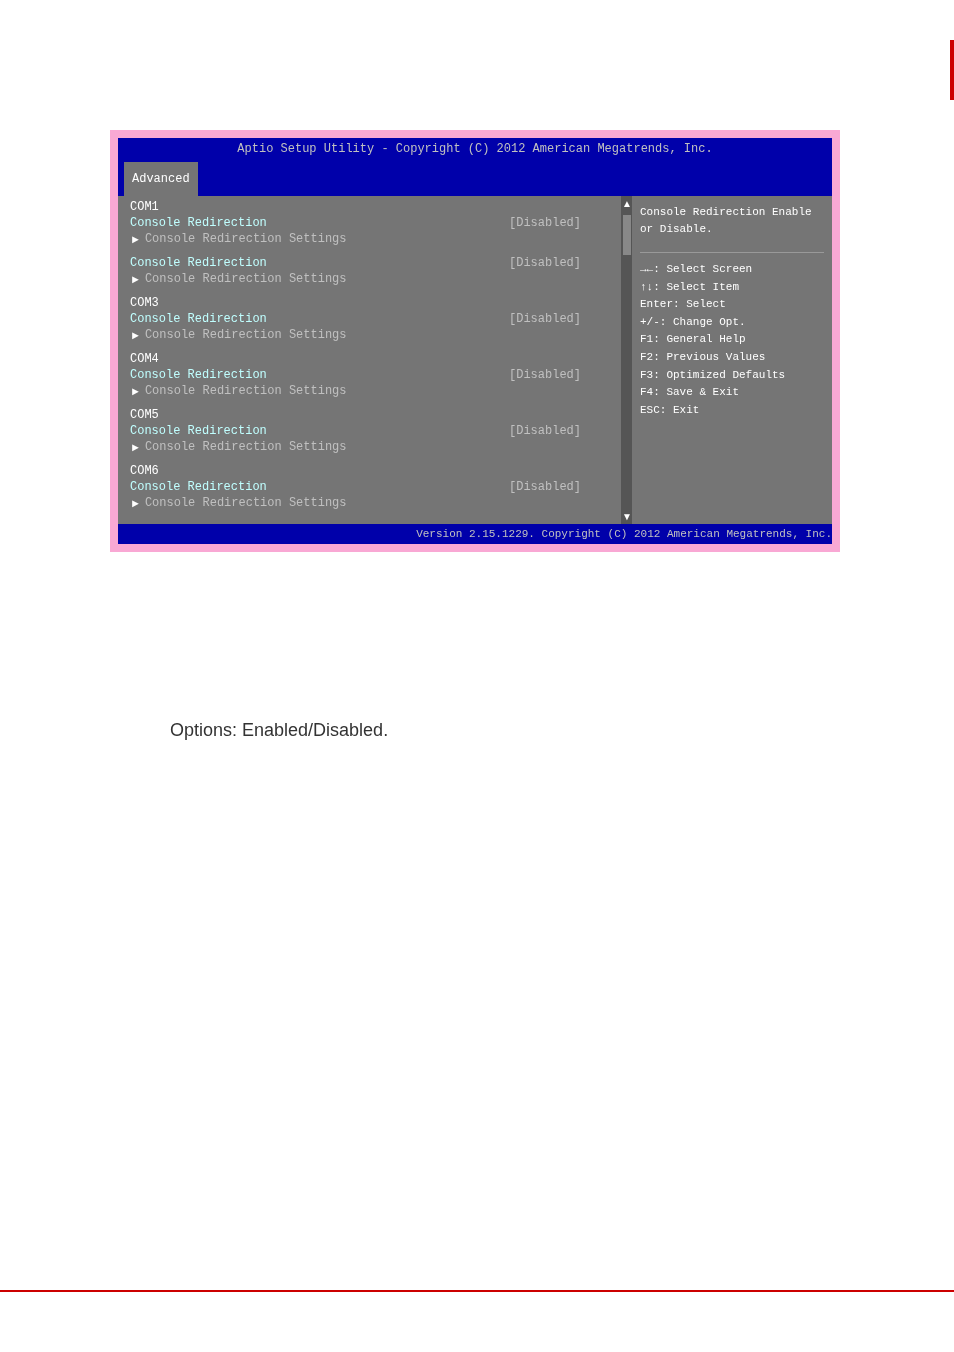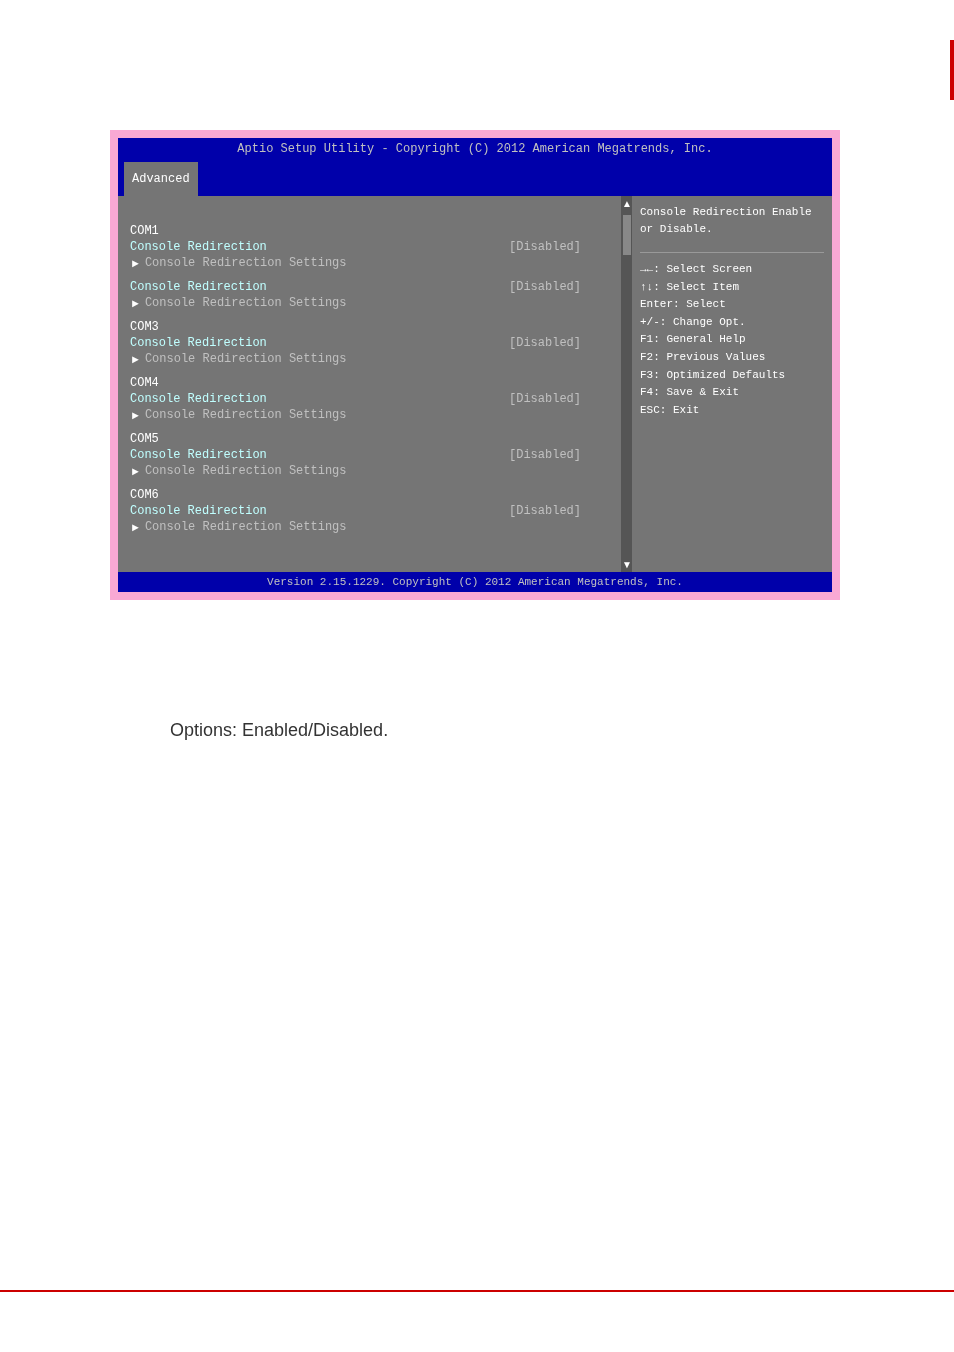--- a/index.html
+++ b/index.html
@@ -62,21 +62,21 @@
 
     
     .bios-main {
       display: flex;
       width: 100%;
     }
 
     
     .bios-left {
       flex: 1;
-      padding: 28px 12px;
+      padding: 4px 12px;
       background: #757575;
       border-right: 1px solid #555;
     }
 
     .bios-right-help {
       border-bottom: 1px solid #999;
       margin-bottom: 8px;
       padding-bottom: 15px;
       line-height: 1.5;
     }
@@ -164,21 +164,21 @@
       background: #888;
       margin-top: 4px;
     }
 
     
     .bios-bottom-bar {
       background: #0000aa;
       color: #c0c0c0;
       font-family: 'Courier New', monospace;
       font-size: 11px;
-      text-align: center;
+      text-align: right;
       padding: 4px 0;
     }
 
     
     .description-text {
       position: absolute;
       top: 720px;
       left: 170px;
       font-family: Arial, sans-serif;
       font-size: 18px;

